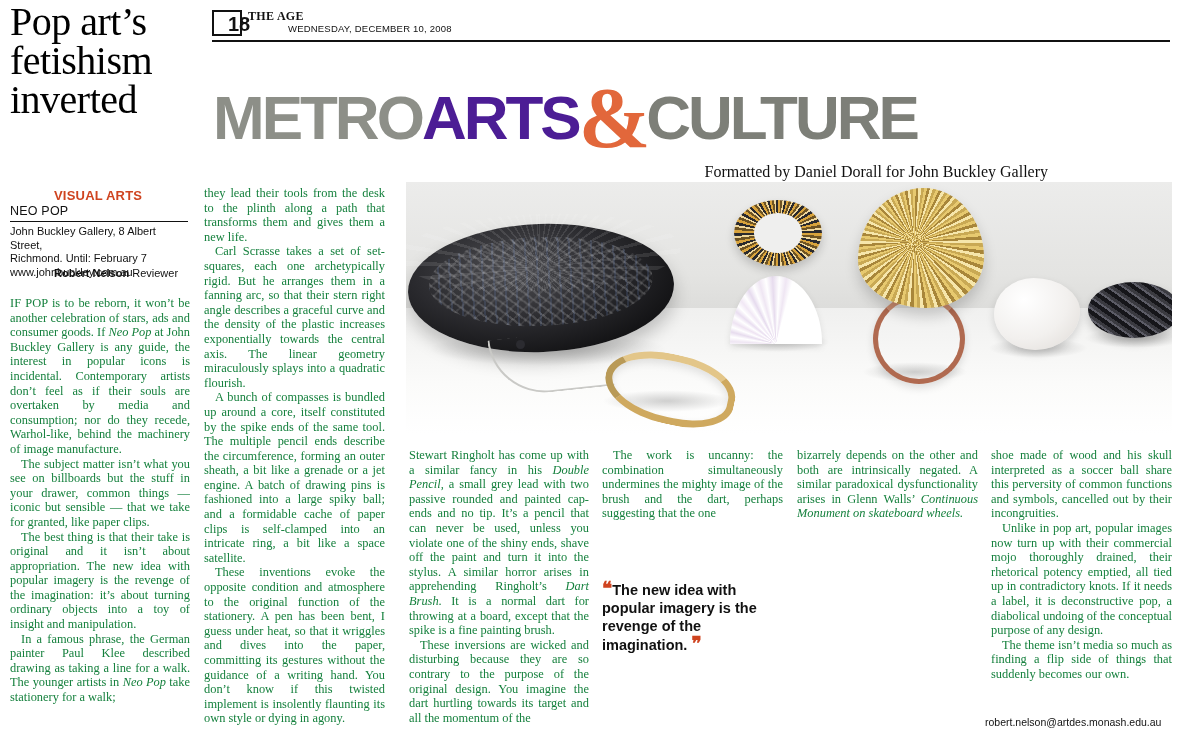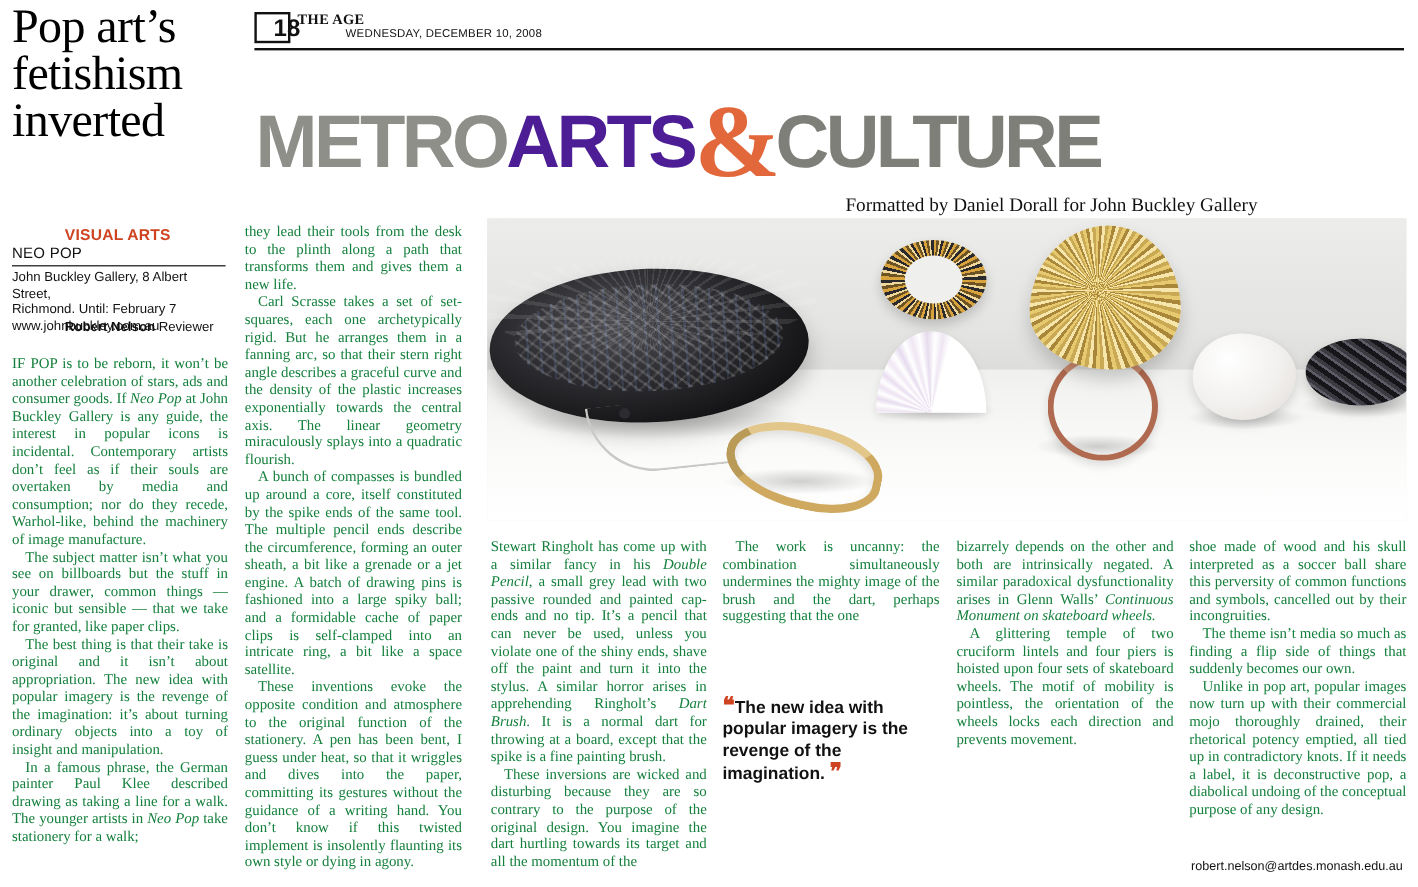--- a/index.html
+++ b/index.html
@@ -326,21 +326,21 @@
 
   
   .email {
     position: absolute;
     left: 985px;
     top: 716px;
     width: 184px;
     font-family: "Liberation Sans", sans-serif;
     font-size: 10.5px;
     color: #111;
-    text-align: right;
+    text-align: left;
   }
 </style>
 </head>
 <body>
 
 <div class="page">
 
   <div class="headline">
     <div>Pop art’s</div>
     <div>fetishism</div>
@@ -413,26 +413,25 @@
     </div>
   <div class="col" id="col3">
       <p class="first">Stewart Ringholt has come up with a similar fancy in his <i>Double Pencil</i>, a small grey lead with two passive rounded and painted cap-ends and no tip. It’s a pencil that can never be used, unless you violate one of the shiny ends, shave off the paint and turn it into the stylus. A similar horror arises in apprehending Ringholt’s <i>Dart Brush</i>. It is a normal dart for throwing at a board, except that the spike is a fine painting brush.</p>
       <p class="">These inversions are wicked and disturbing because they are so contrary to the purpose of the original design. You imagine the dart hurtling towards its target and all the momentum of the</p>
     </div>
   <div class="col" id="col4">
       <p class="">The work is uncanny: the combination simultaneously undermines the mighty image of the brush and the dart, perhaps suggesting that the one</p>
     </div>
   <div class="col" id="col5">
       <p class="first">bizarrely depends on the other and both are intrinsically negated. A similar paradoxical dysfunctionality arises in Glenn Walls’ <i>Continuous Monument on skateboard wheels.</i></p>
-      <p class="">A glittering temple of two cruciform lintels and four piers is hoisted upon four sets of skateboard wheels. The motif of mobility is pointless, the orientation of the wheels locks each direction and prevents movement.</p>
     </div>
   <div class="col" id="col6">
       <p class="first">shoe made of wood and his skull interpreted as a soccer ball share this perversity of common functions and symbols, cancelled out by their incongruities.</p>
+      <p class="">Unlike in pop art, popular images now turn up with their commercial mojo thoroughly drained, their rhetorical potency emptied, all tied up in contradictory knots. If it needs a label, it is deconstructive pop, a diabolical undoing of the conceptual purpose of any design.</p>
       <p class="">The theme isn’t media so much as finding a flip side of things that suddenly becomes our own.</p>
-      <p class="">Unlike in pop art, popular images now turn up with their commercial mojo thoroughly drained, their rhetorical potency emptied, all tied up in contradictory knots. If it needs a label, it is deconstructive pop, a diabolical undoing of the conceptual purpose of any design.</p>
     </div>
 
   <div class="pullquote">
     <span class="qmark">❝</span><span>The new idea with popular imagery is the revenge of the imagination.</span> <span class="qmark">❞</span>
   </div>
 
   <div class="email">robert.nelson@artdes.monash.edu.au</div>
 
 </div>
 

